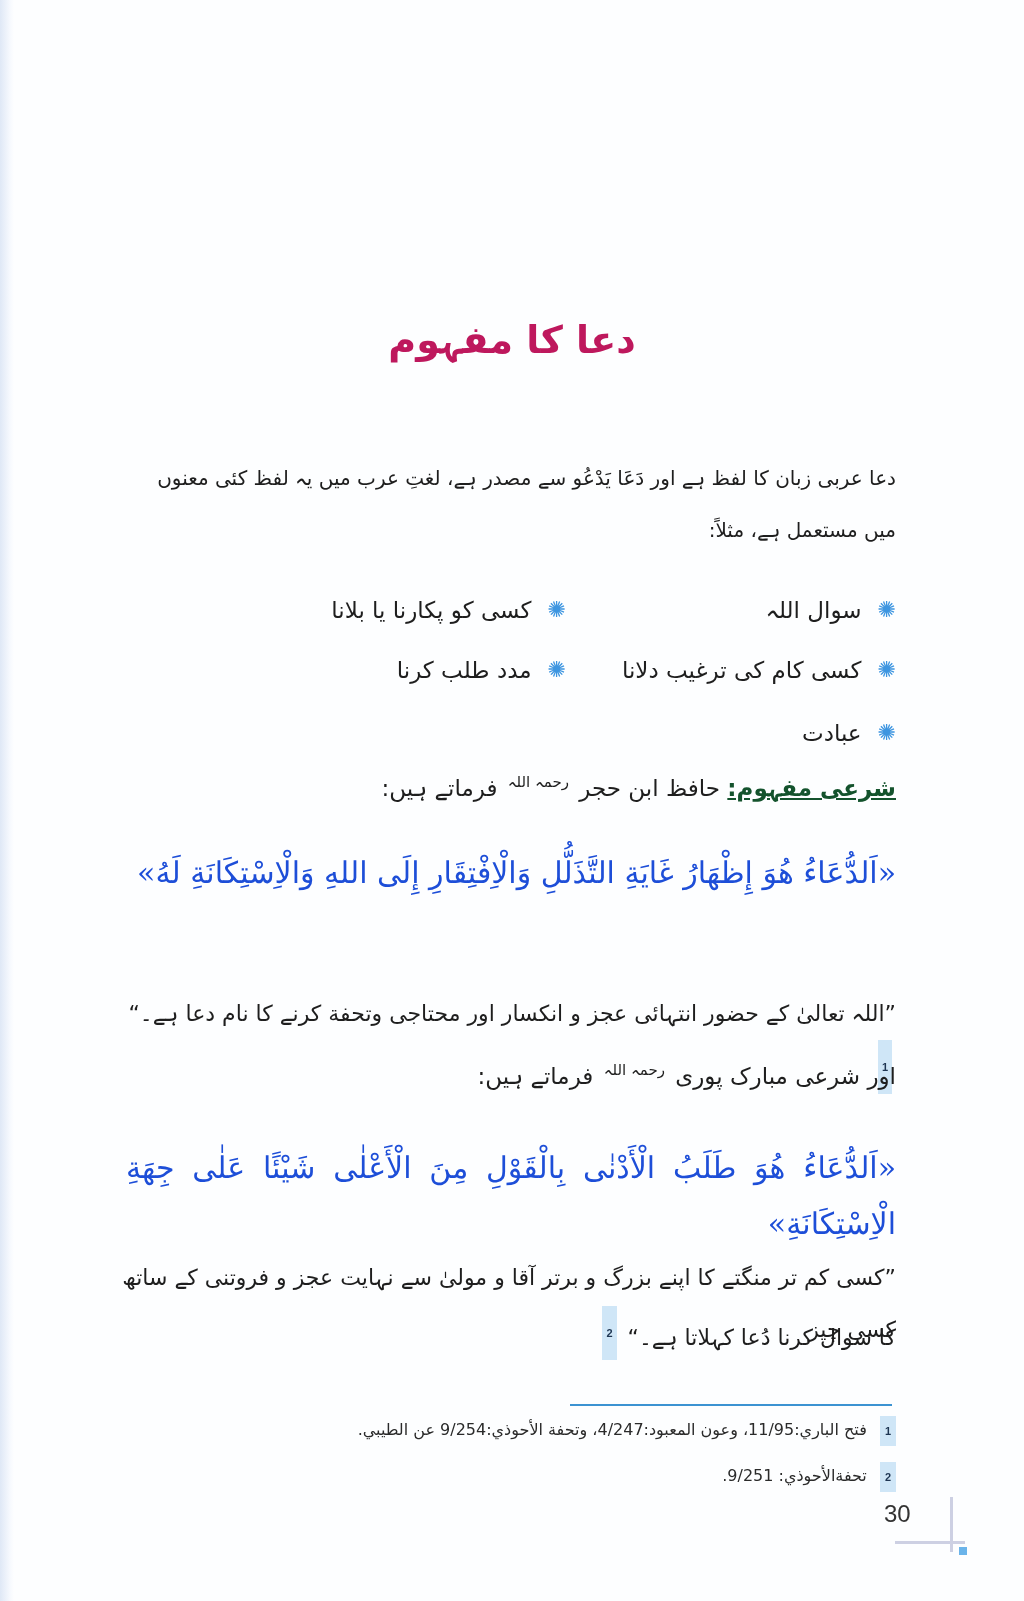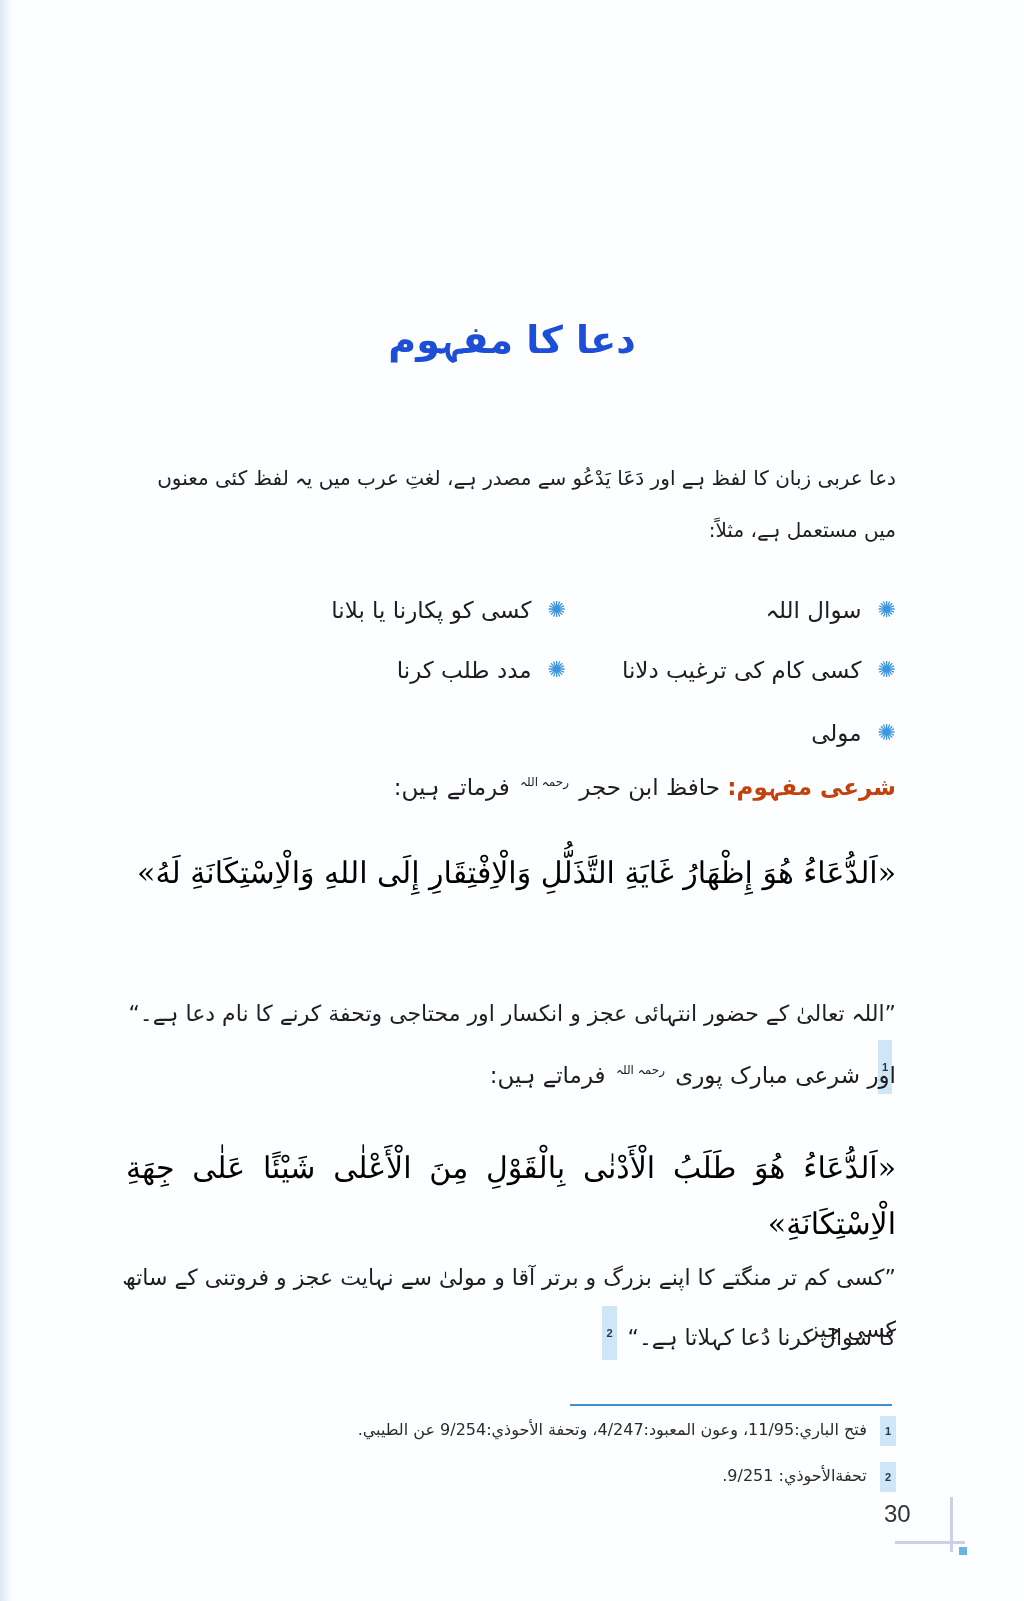--- a/index.html
+++ b/index.html
@@ -27,21 +27,21 @@
       text-align: right;
     }
     .abs { position: absolute; }
 
     .title {
       left: 0; right: 0;
       top: 318px;
       text-align: center;
       font-size: 38px;
       font-weight: bold;
-      color: #1d4ed8;
+      color: #be185d;
       font-family: "DejaVu Sans", sans-serif;
       letter-spacing: 1px;
     }
 
     .para {
       right: 128px;
       width: 780px;
       font-size: 20px;
       line-height: 32px;
     }
@@ -73,28 +73,28 @@
       margin-left: 16px;
       line-height: 1;
     }
 
     .def-label {
       right: 128px;
       top: 762px;
       font-size: 23px;
       line-height: 40px;
     }
-    .def-label .blue { color: #c2410c; font-weight: bold; }
-    .honorific { font-size: 12px; vertical-align: super; margin: 0 3px; }
+    .def-label .blue { color: #14532d; font-weight: bold; text-decoration: underline; }
+    .honorific { font-size: 15px; vertical-align: super; margin: 0 3px; }
 
     .arabic-quote {
       right: 128px;
       width: 770px;
       font-family: "DejaVu Serif", serif;
-      color: #000000;
+      color: #1d4ed8;
       font-size: 30px;
       line-height: 56px;
       text-align: justify;
       text-align-last: right;
     }
     .aq1 { top: 845px; }
     .aq2 { top: 1140px; }
 
     .urdu-quote {
       right: 128px;
@@ -205,21 +205,21 @@
       <span>کسی کام کی ترغیب دلانا</span>
     </div>
     <div class="meaning">
       <span class="bullet">✺</span>
       <span>مدد طلب کرنا</span>
     </div>
   </div>
   <div class="meaning-row" style="height:66px;">
     <div class="meaning">
       <span class="bullet">✺</span>
-      <span>مولی</span>
+      <span>عبادت</span>
     </div>
   </div>
 </div>
 
 <div class="abs def-label rtl">
   <span class="blue">شرعی مفہوم:</span>
   <span>حافظ ابن حجر</span>
   <span class="honorific">رحمہ اللہ</span>
   <span>فرماتے ہیں:</span>
 </div>

